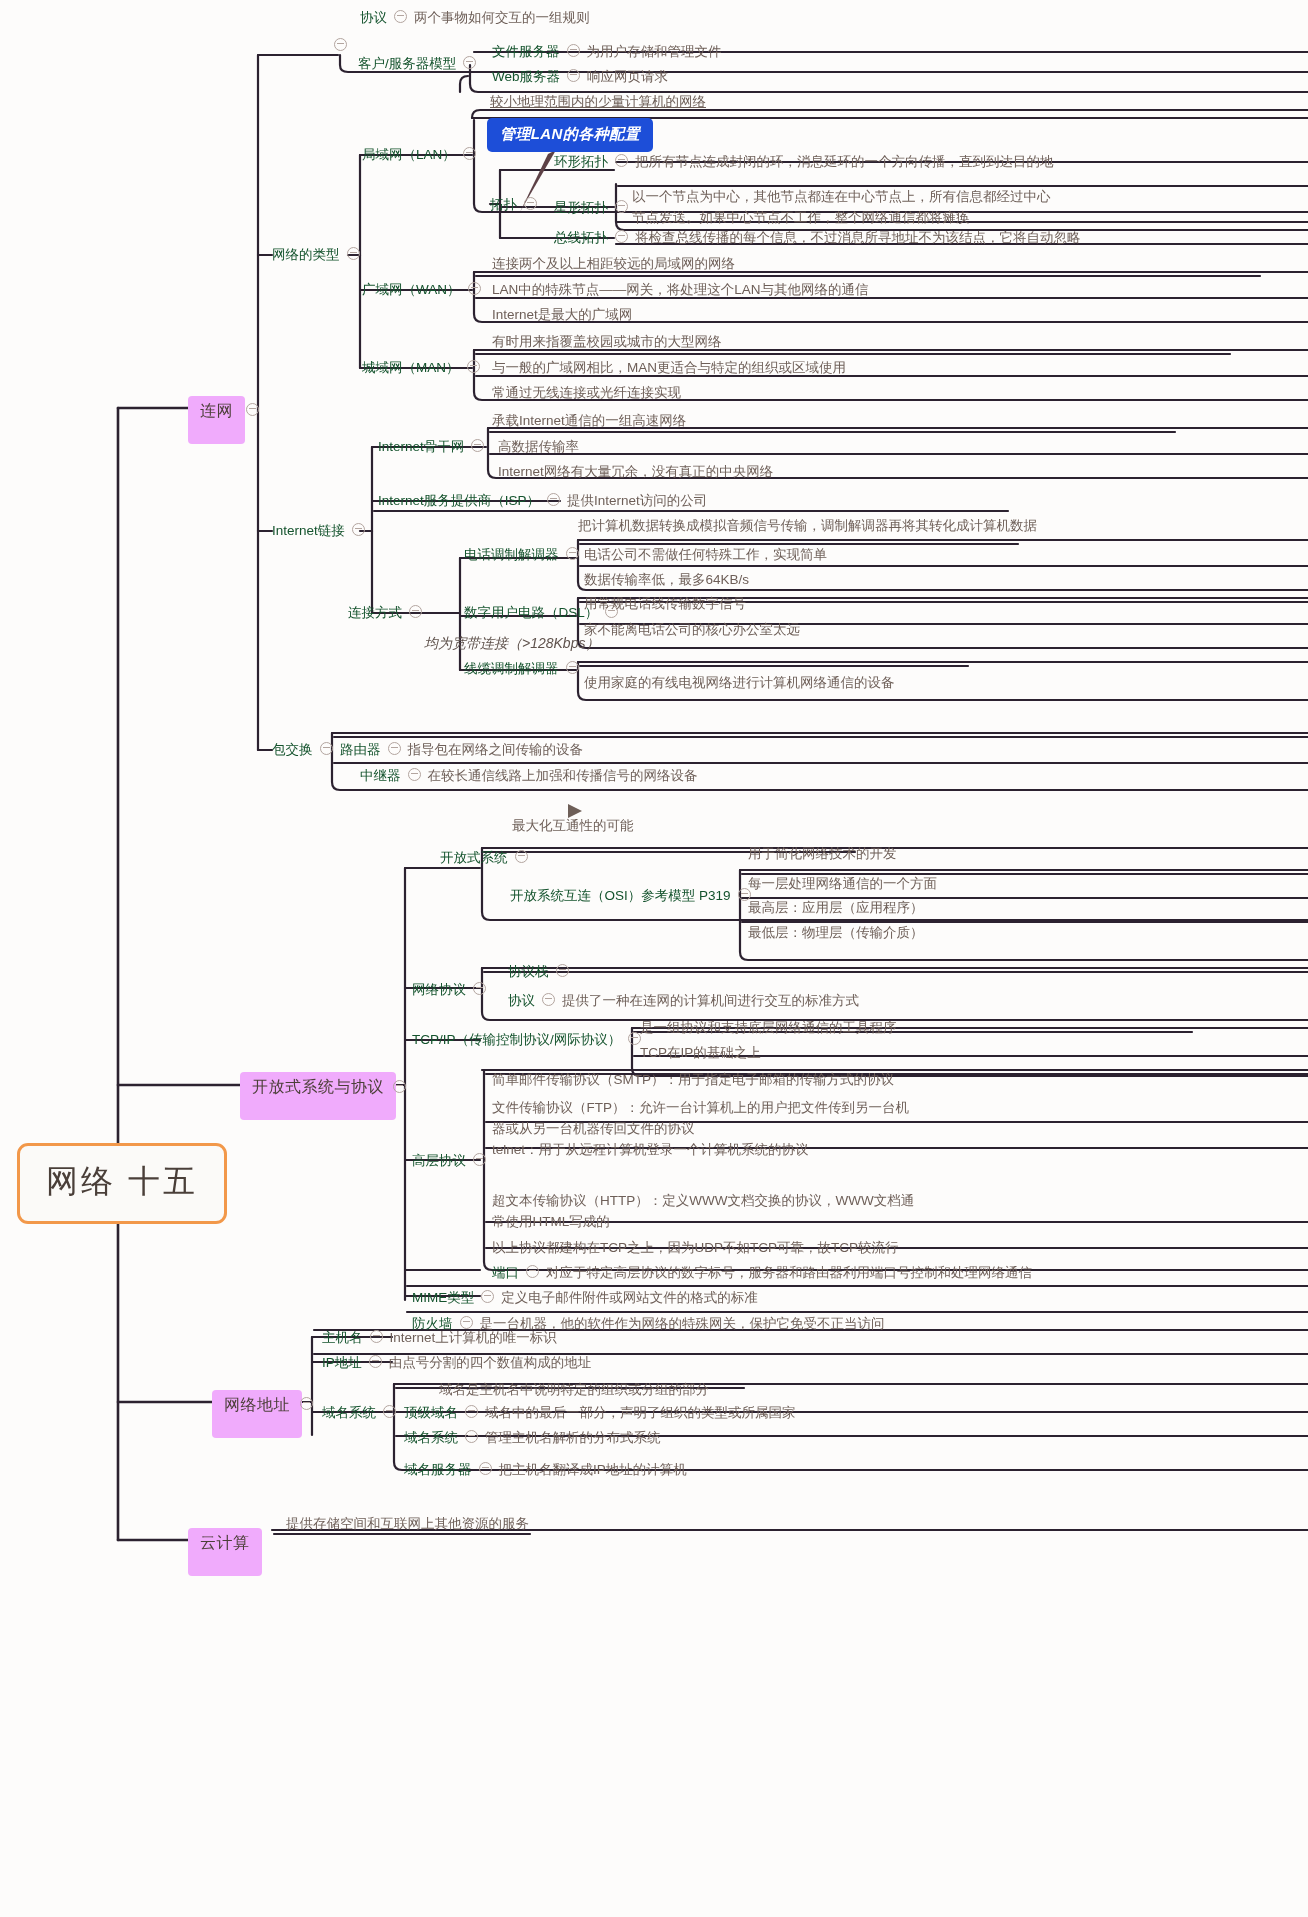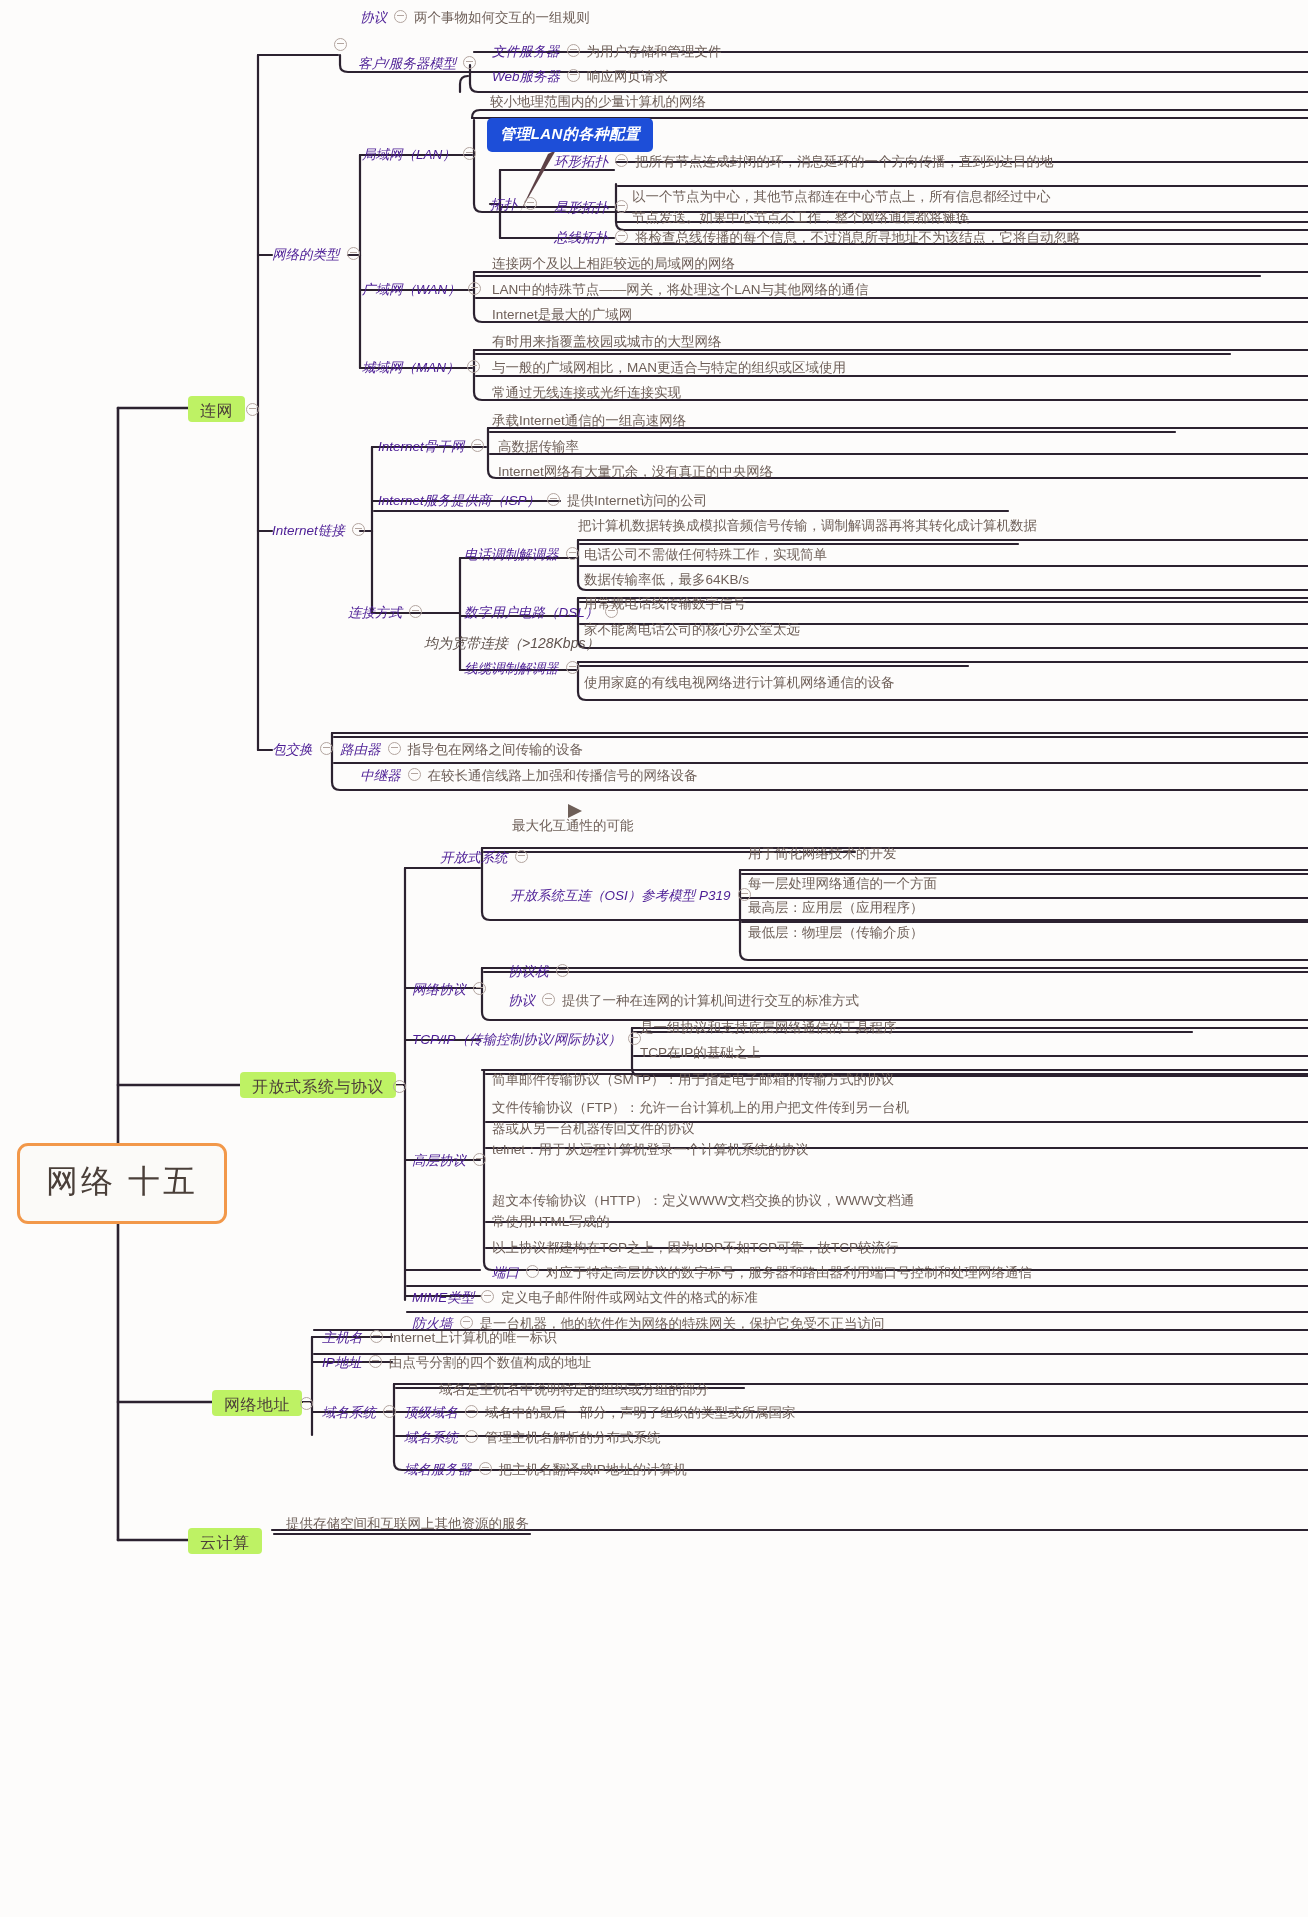--- a/index.html
+++ b/index.html
@@ -19,45 +19,45 @@
 
   
   .node{
     position:absolute;
     font-size:13.5px;
     line-height:19px;
     color:#6e5f58;
     white-space:nowrap;
   }
   .node.wrap{white-space:normal;}
-  .lbl{color:#4c1d95;font-style:italic;}
+  .lbl{color:#14532d;}
   
   .hdl{
     display:inline-block;
     width:11px;height:11px;
     border:1.3px solid #b3a59f;
     border-radius:50%;
     position:relative;
     vertical-align:middle;
     margin:0 7px;
     top:-1px;
   }
   .hdl::before{
     content:"";position:absolute;left:2px;right:2px;top:4px;
     height:1.3px;background:#b3a59f;
   }
   .row{display:flex;align-items:center;}
 
   
   .branch{
     position:absolute;
-    background:#bef264;
+    background:#f0abfc;
     color:#4c3f39;
     font-size:16px;
-    padding:5px 12px 0;
+    padding:5px 12px 22px;
     border-radius:4px;
     letter-spacing:.5px;
     white-space:nowrap;
   }
 
   
   .root{
     position:absolute;
     border:3px solid #f2984a;
     border-radius:11px;
@@ -326,21 +326,21 @@
     <span class="lbl">文件服务器</span>
     <span class="hdl"></span>
     <span>为用户存储和管理文件</span>
   </div>
   <div class="node row" style="left:492px;top:67px;">
     <span class="lbl">Web服务器</span>
     <span class="hdl"></span>
     <span>响应网页请求</span>
   </div>
 
-  <div class="node" style="left:490px;top:92px;">
+  <div class="node" style="left:490px;top:92px;text-decoration:underline;">
     <span>较小地理范围内的少量计算机的网络</span>
   </div>
   <div class="node row" style="left:362px;top:145px;">
     <span class="lbl">局域网（LAN）</span>
     <span class="hdl"></span>
   </div>
   <div class="node row" style="left:490px;top:195px;">
     <span class="lbl">拓扑</span>
     <span class="hdl"></span>
   </div>

